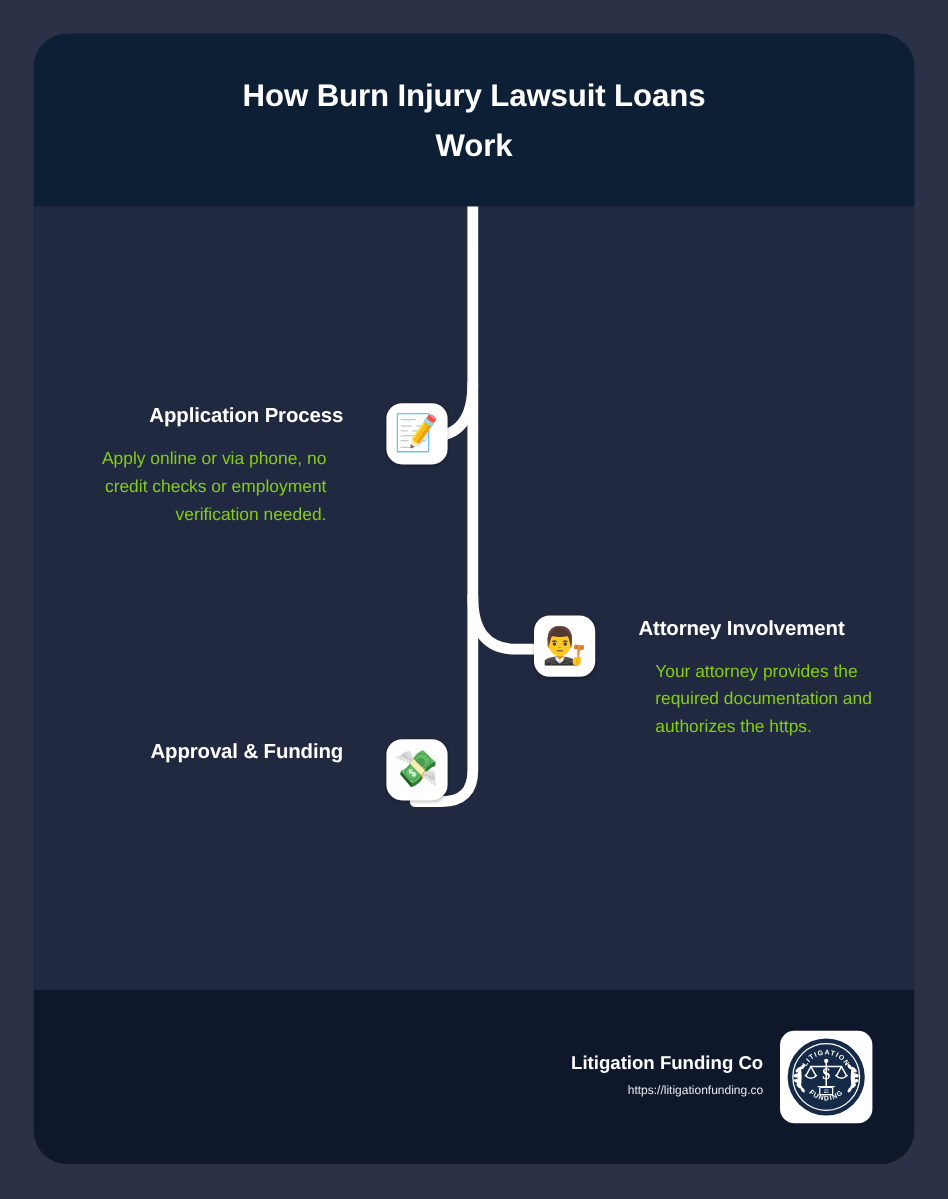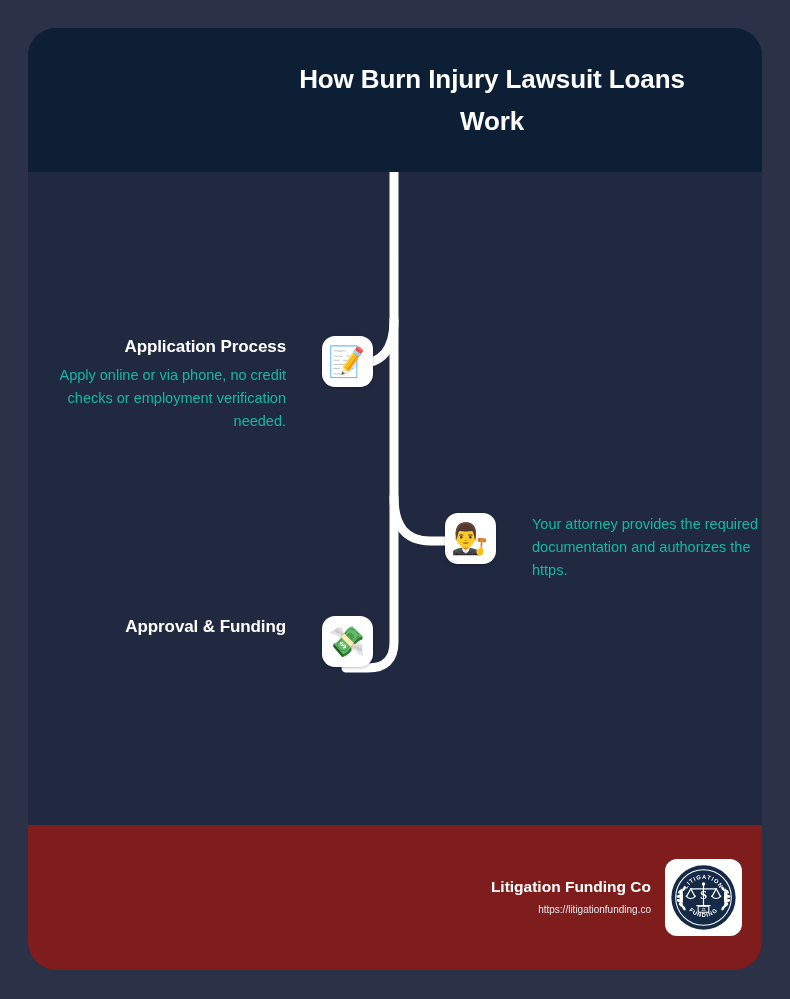--- a/index.html
+++ b/index.html
@@ -36,21 +36,21 @@
   
   .card-header {
     position: absolute;
     left: 0;
     top: 0;
     width: 734px;
     height: 144px;
     background: #0d1f35;
     display: flex;
     align-items: center;
-    justify-content: flex-end;
+    justify-content: center;
     box-sizing: border-box;
     padding: 0 60px;
   }
   .card-title {
     color: #ffffff;
     font-size: 26px;
     font-weight: bold;
     line-height: 42px;
     text-align: center;
     letter-spacing: -0.1px;
@@ -121,44 +121,44 @@
 
   .step-heading {
     color: #ffffff;
     font-size: 17px;
     font-weight: bold;
     line-height: 22px;
     margin: 0 0 6px 0;
     letter-spacing: -0.1px;
   }
   .step-desc {
-    color: #14b8a6;
+    color: #84cc16;
     font-size: 14.5px;
     line-height: 23px;
-    margin: 0;
+    margin: 14px;
   }
 
   
   #step-1 { left: 0px;   top: 164px; width: 345px; }
   #step-2 { left: 417px; top: 341px; width: 317px; }
   #step-3 { left: 0px;   top: 444px; width: 345px; }
 
   
   .card-footer {
     position: absolute;
     left: 0;
     top: 797px;
     width: 734px;
     height: 145px;
-    background: #7f1d1d;
+    background: #0f172a;
     display: flex;
     align-items: center;
     justify-content: flex-end;
     box-sizing: border-box;
-    padding-right: 20px;
+    padding-right: 35px;
   }
   .footer-text {
     text-align: right;
     margin-right: 14px;
   }
   .footer-name {
     color: #ffffff;
     font-size: 15.5px;
     font-weight: bold;
     line-height: 21px;
@@ -209,20 +209,21 @@
         <div class="step-text">
           <p class="step-heading">Application Process</p>
           <p class="step-desc">Apply online or via phone, no credit checks or employment verification needed.</p>
         </div>
         <div class="icon-tile">📝</div>
       </div>
 
       <div class="step step-right" id="step-2">
         <div class="icon-tile">👨‍⚖️</div>
         <div class="step-text">
+          <p class="step-heading">Attorney Involvement</p>
           <p class="step-desc">Your attorney provides the required documentation and authorizes the https.</p>
         </div>
       </div>
 
       <div class="step step-left" id="step-3">
         <div class="step-text">
           <p class="step-heading">Approval &amp; Funding</p>
         </div>
         <div class="icon-tile">💸</div>
       </div>

